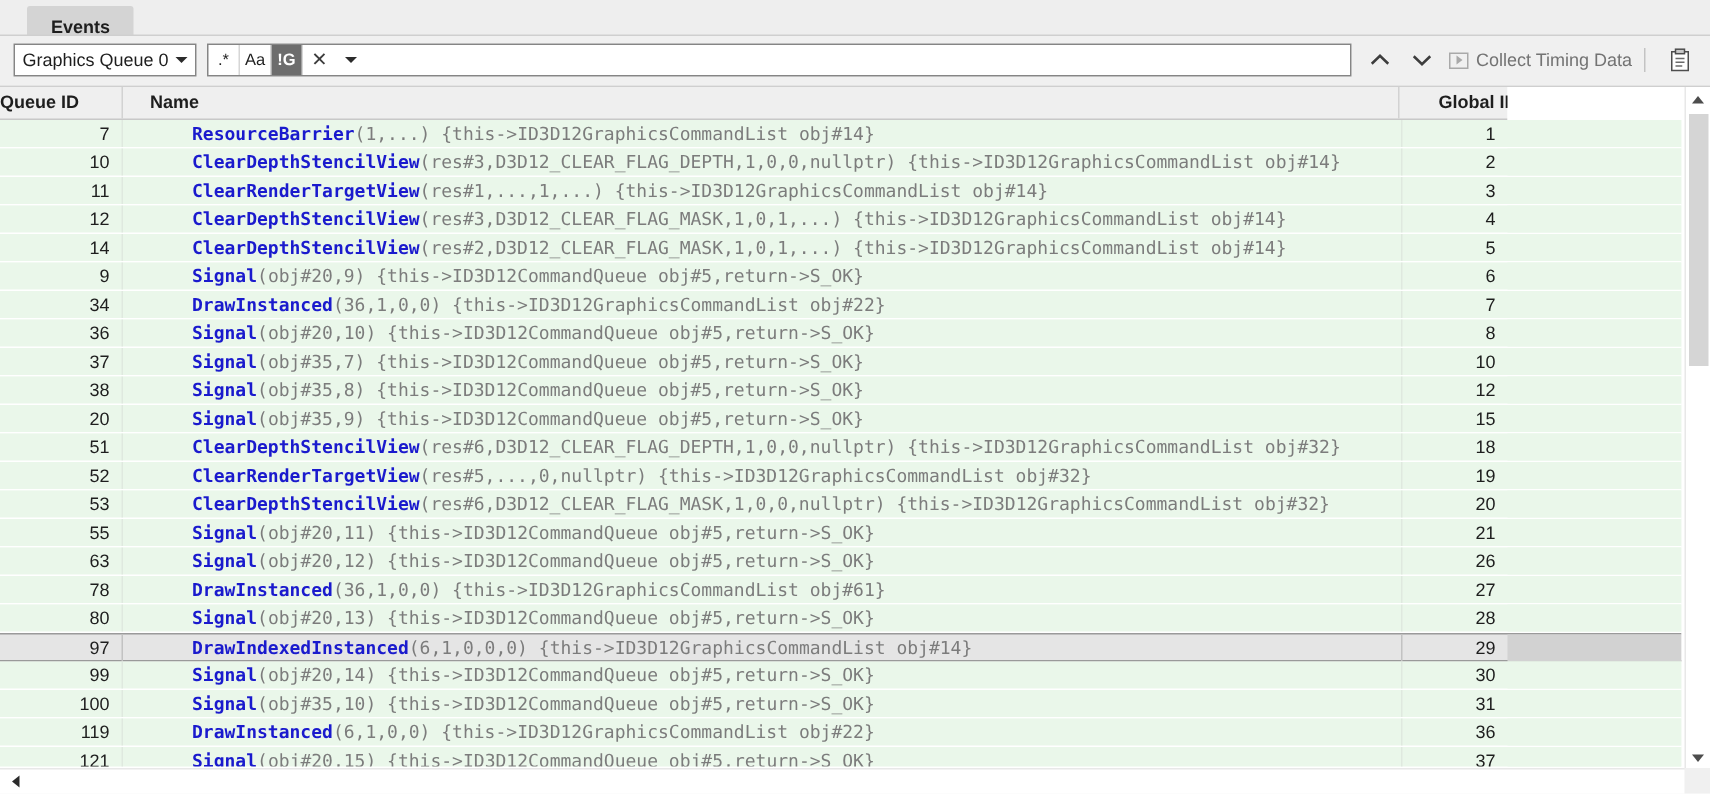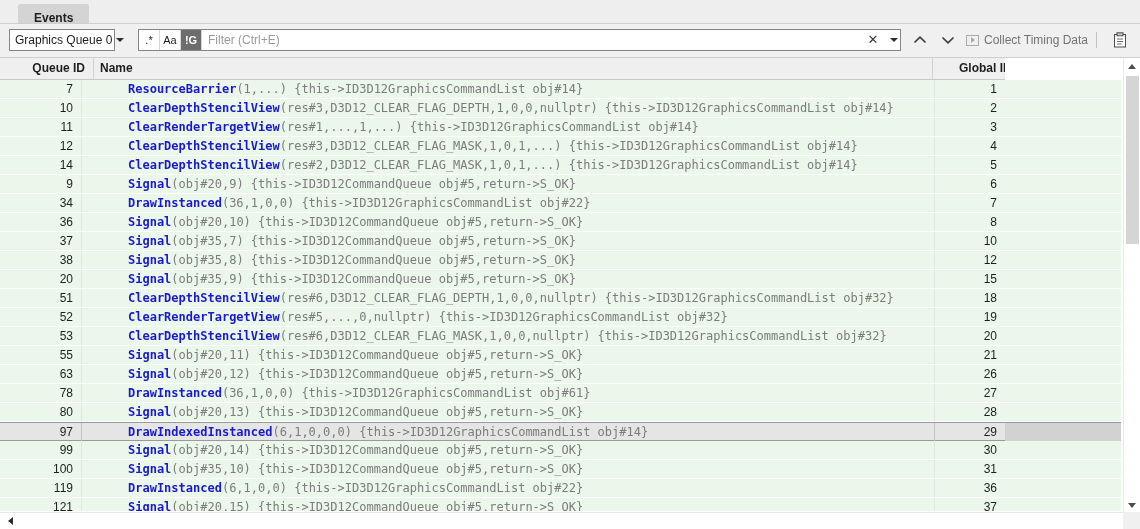--- a/index.html
+++ b/index.html
@@ -16,21 +16,21 @@
   .tabstrip{position:absolute;left:0;top:0;width:1140px;height:24px;background:#eeeeee;}
   .tabstrip-line{position:absolute;left:0;top:23px;width:1140px;height:1px;background:#cfcfcf;}
   .tab{position:absolute;left:18px;top:4px;height:20px;
        padding:4px 16px;line-height:20px;background:#d4d4d4;color:#1e1e1e;
        font-size:12px;font-weight:bold;box-sizing:border-box;
        border-top-left-radius:2px;border-top-right-radius:2px;cursor:default;}
 
   
   .toolbar{position:absolute;left:0;top:24px;width:1140px;height:33px;background:#f0f0f0;}
 
-  .queue-select{position:absolute;left:9px;top:5px;width:106px;height:22px;
+  .queue-select{position:absolute;left:9px;top:5px;width:122px;height:22px;
      background:#fff;border:1px solid #858585;box-sizing:border-box;
      display:flex;align-items:center;padding:0 5px;cursor:pointer;}
   .queue-select .lbl{flex:1;font-size:12px;color:#1e1e1e;white-space:nowrap;}
   .caret{width:0;height:0;border-left:4px solid transparent;border-right:4px solid transparent;
          border-top:4px solid #2b2b2b;margin-left:4px;}
 
   .filterbox{position:absolute;left:138px;top:5px;width:763px;height:22px;
      background:#fff;border:1px solid #858585;box-sizing:border-box;display:flex;align-items:center;}
   .fbtn{width:20px;height:20px;line-height:20px;text-align:center;font-size:11px;
         color:#1e1e1e;cursor:pointer;border-right:1px solid #d6d6d6;
@@ -59,21 +59,21 @@
              display:flex;align-items:center;justify-content:center;cursor:pointer;}
 
   
   .grid{position:absolute;left:0;top:57px;width:1140px;height:472px;background:#ffffff;
         border-top:1px solid #cfcfcf;box-sizing:border-box;}
 
   .hdr{position:absolute;left:0;top:0;width:1005px;height:22px;background:#efefef;
        border-bottom:1px solid #c8c8c8;box-sizing:border-box;}
   .hdr .cell{position:absolute;top:0;height:21px;line-height:21px;font-weight:bold;
              font-size:12px;color:#1e1e1e;cursor:pointer;user-select:none;}
-  .hdr .c-qid{left:12px;width:82px;text-align:right;padding-right:8px;box-sizing:border-box;
+  .hdr .c-qid{left:0;width:82px;padding-right:8px;box-sizing:border-box;
               border-right:1px solid #d2d2d2;}
   .hdr .c-name{left:88px;width:845px;text-align:left;padding-left:12px;box-sizing:border-box;
                border-right:1px solid #d2d2d2;}
   .hdr .c-gid{left:959px;width:70px;text-align:left;box-sizing:border-box;}
   .hdr-blank{position:absolute;left:1005px;top:0;width:116px;height:22px;background:#fff;}
 
   .rows{position:absolute;left:0;top:22px;width:1121px;height:431px;overflow:hidden;background:#fff;}
   .row{position:relative;height:19px;background:#eaf7ea;box-sizing:border-box;
        border-bottom:1px solid #ffffff;cursor:default;}
   .row.sel{background:#e5e5e5;border-top:1px solid #9a9a9a;border-bottom:1px solid #9a9a9a;height:19px;}
@@ -128,21 +128,20 @@
 
     <div class="queue-select">
       <span class="lbl">Graphics Queue 0</span>
       <span class="caret"></span>
     </div>
 
     <div class="filterbox">
       <div class="fbtn first">.*</div>
       <div class="fbtn">Aa</div>
       <div class="fbtn on">!G</div>
-      <input class="finput" type="text" placeholder="Filter (Ctrl+E)" style="">
       <div class="fclear">✕</div>
       <div class="fdrop">
         <span class="caret"></span>
       </div>
     </div>
 
     <div class="tb-icon chev-up">
       <svg width="14" height="10" viewBox="0 0 14 10">
         <path d="M1.5 7.5 L7 2.2 L12.5 7.5" stroke="#3d3d3d" stroke-width="1.7" fill="none"></path>
       </svg>

